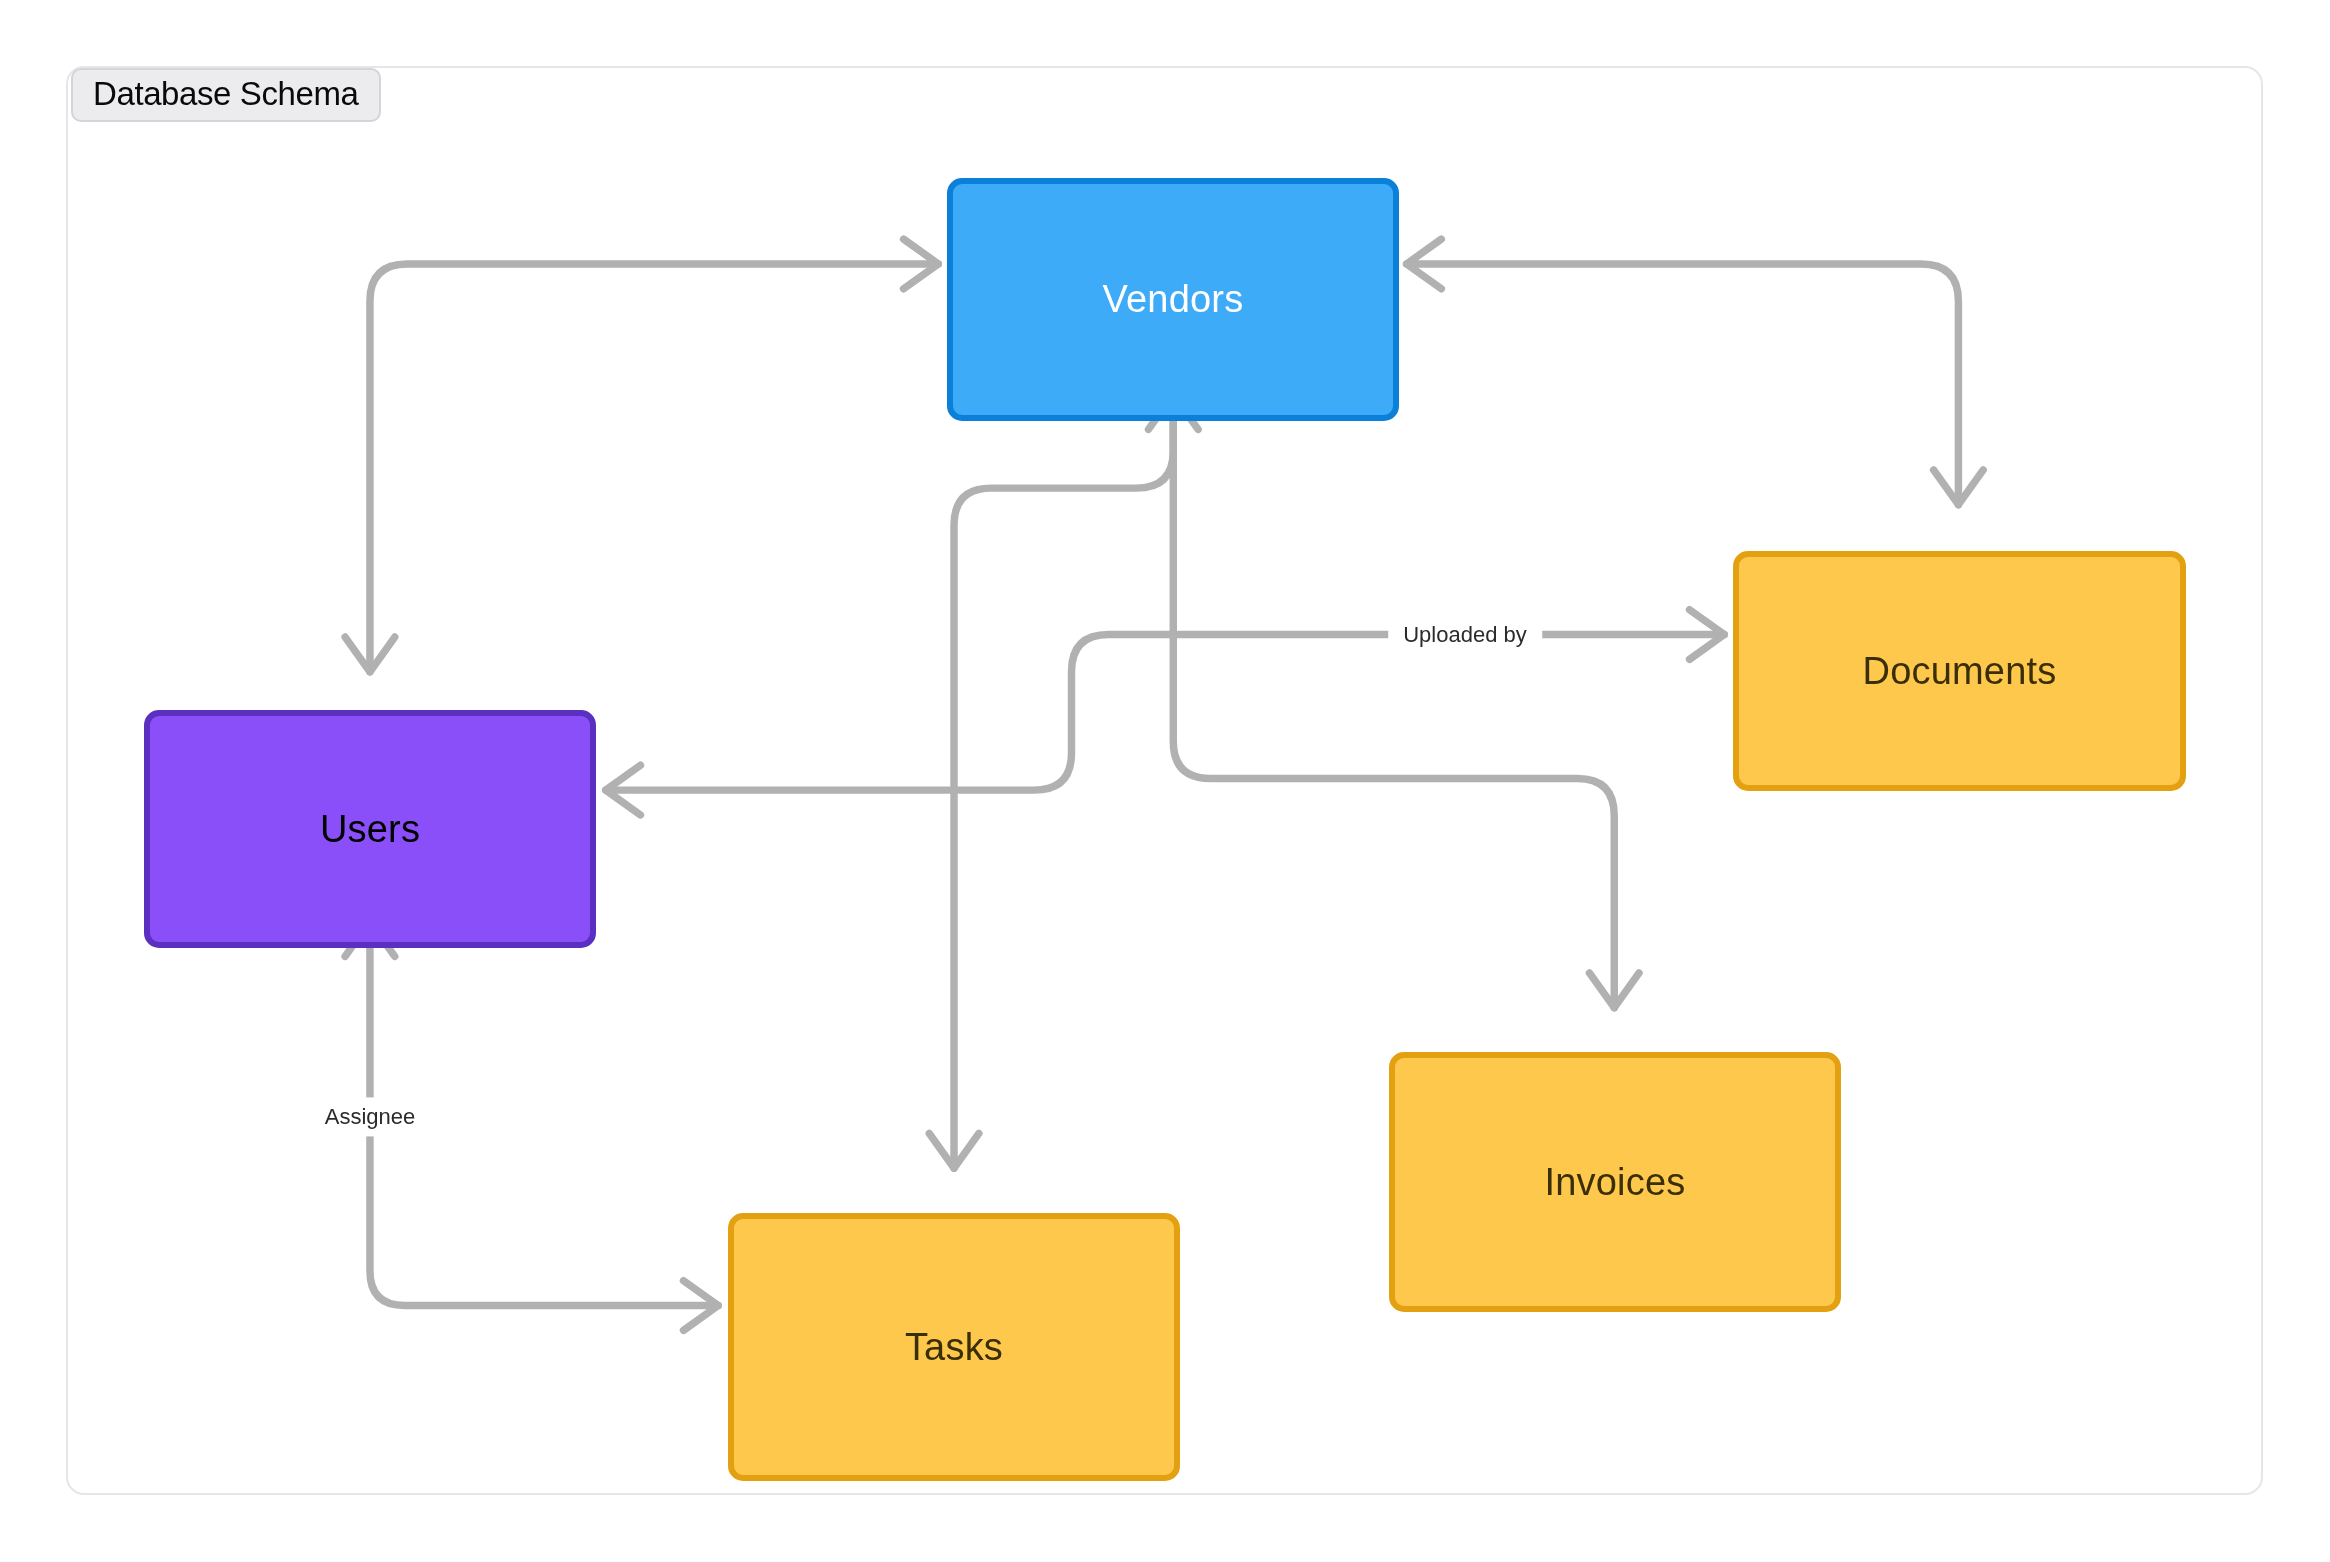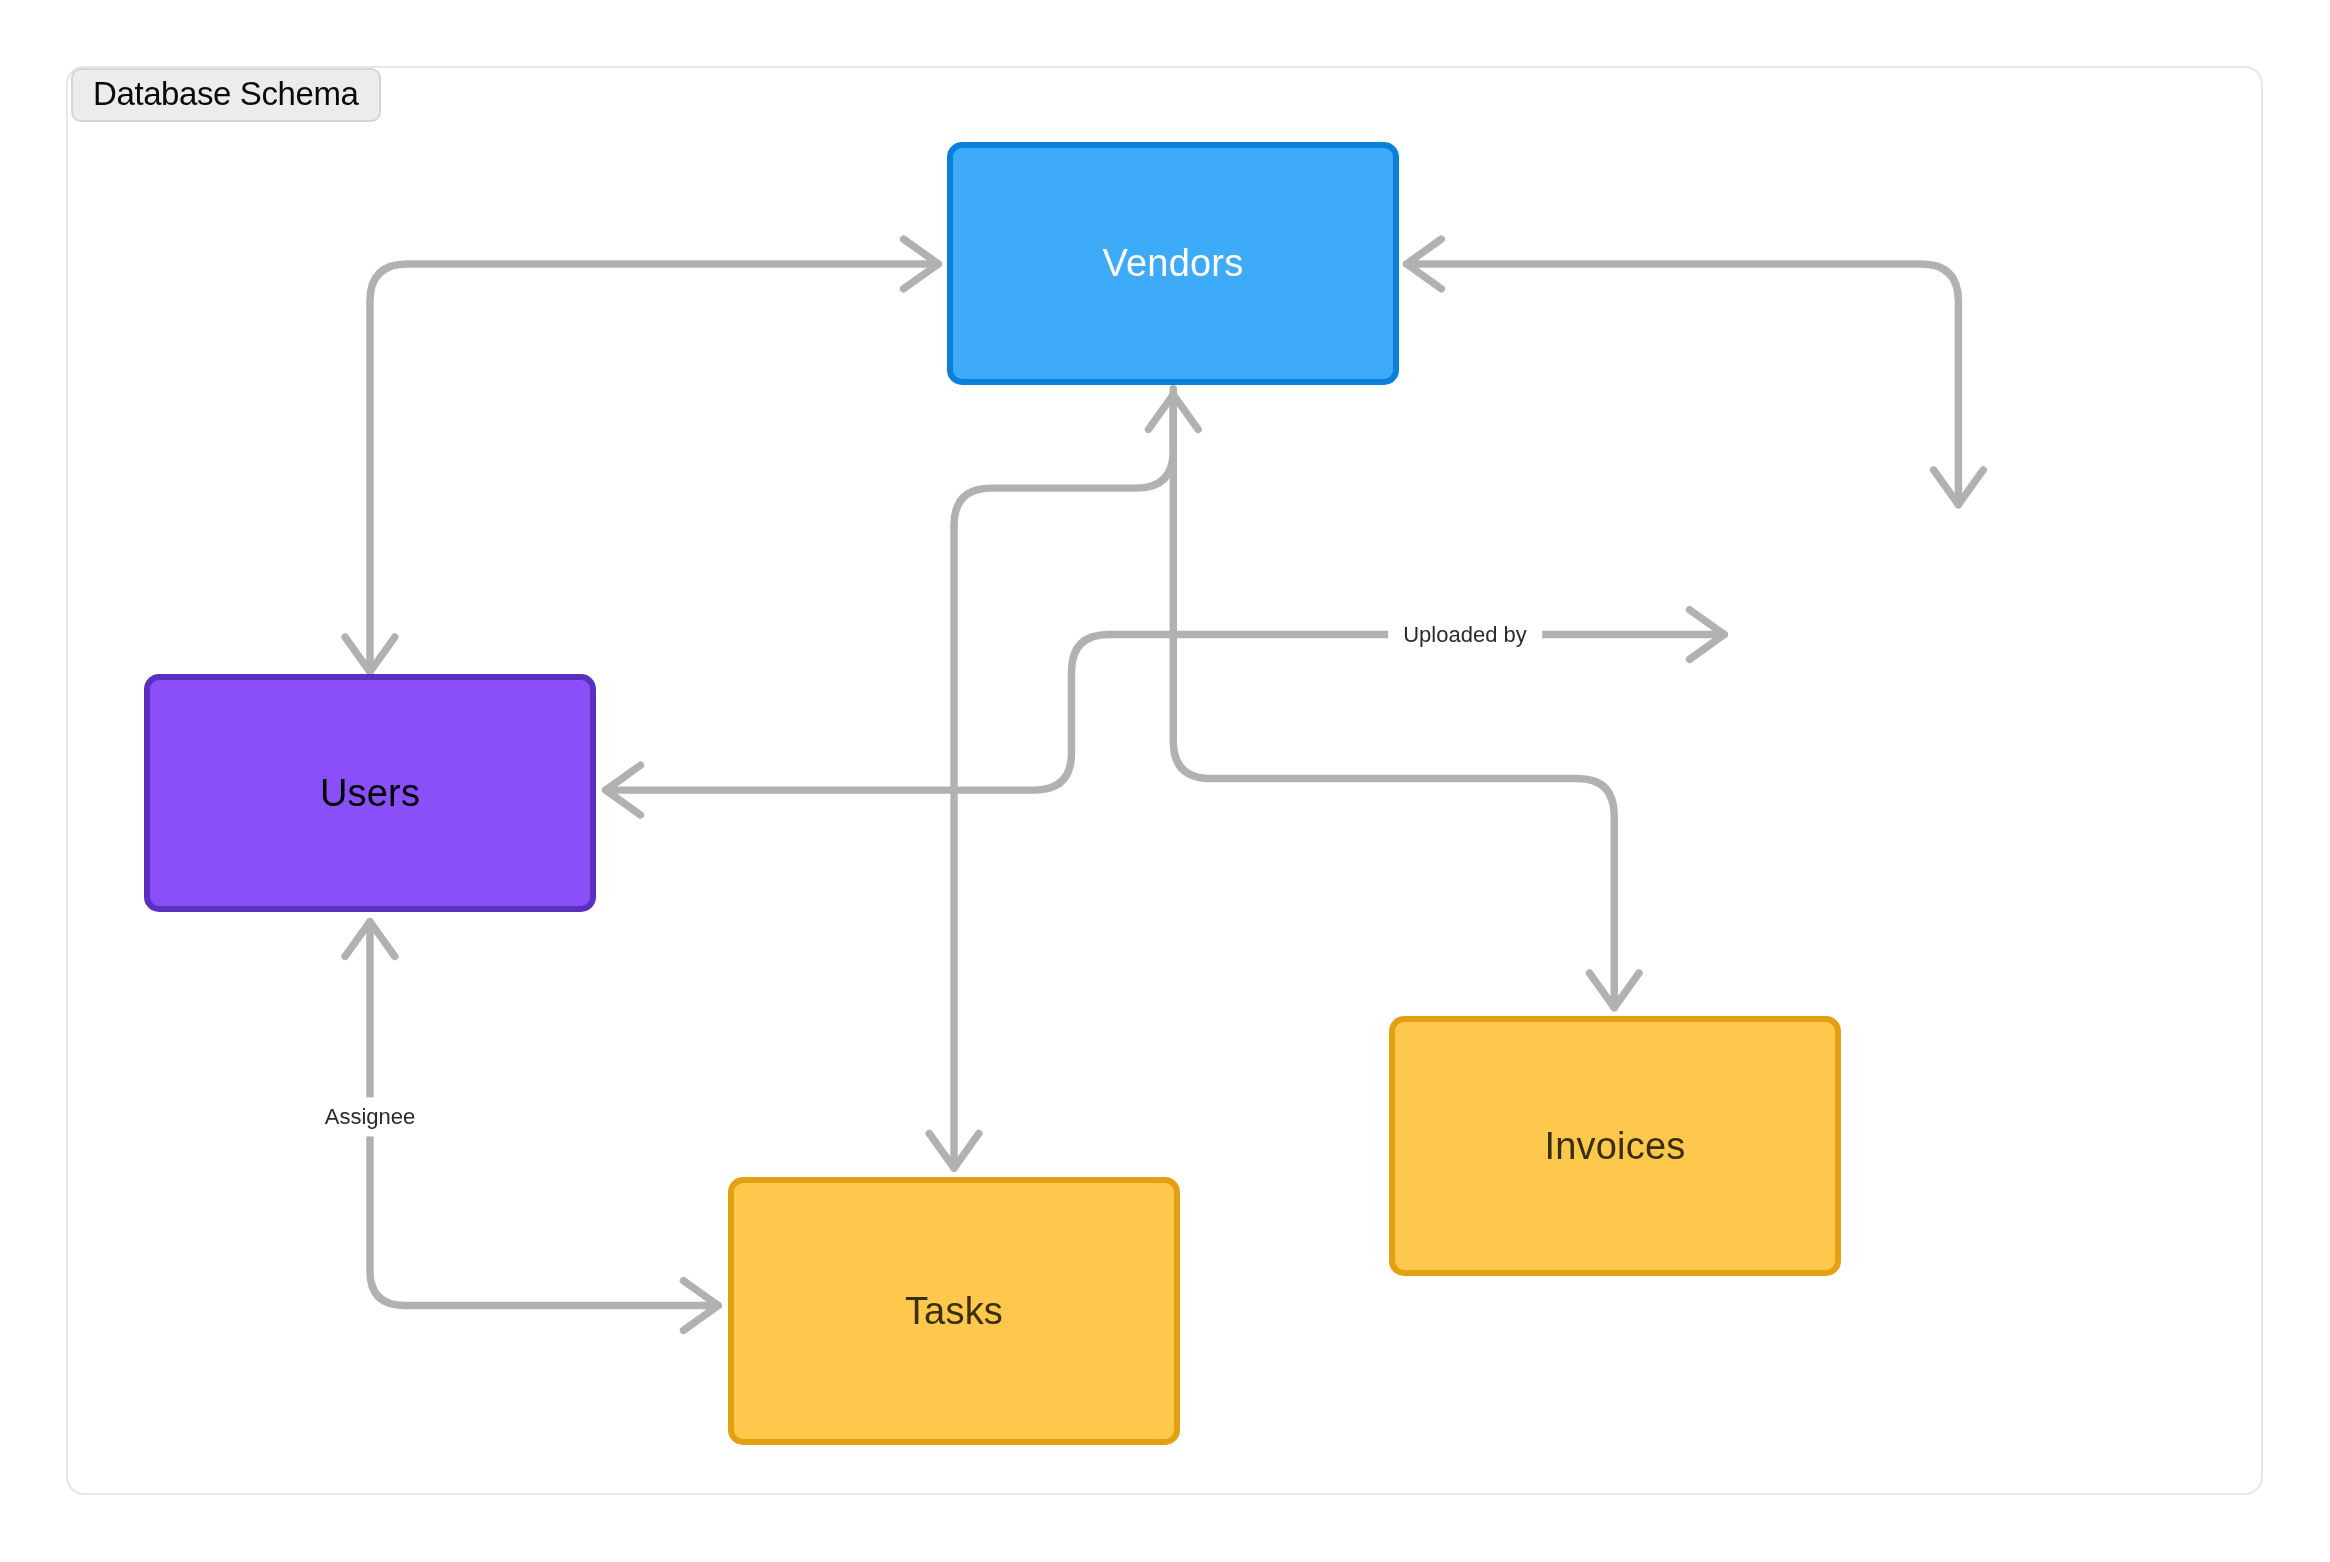--- a/index.html
+++ b/index.html
@@ -49,20 +49,21 @@
   }
   .node {
     position: absolute;
     box-sizing: border-box;
     border-radius: 15px;
     border: 6.6px solid;
     display: flex;
     align-items: center;
     justify-content: center;
     z-index: 3;
+    margin-top: 36px;
   }
   .node .node-label {
     font-size: 38px;
     letter-spacing: 0.2px;
   }
   .node-vendors   { left: 947px; top: 142px;  width: 452px; height: 243px; background: #3EABF8; border-color: #0A80D8; color: #ffffff; }
   .node-users     { left: 144px;  top: 674px;  width: 452px; height: 238px; background: #8A4FF8; border-color: #5B2FC0; color: #000000; }
   .node-documents { left: 1733px; top: 515px;  width: 453px; height: 240px; background: #FEC84D; border-color: #E3A011; color: #3A2E06; }
   .node-invoices  { left: 1389px; top: 1016px; width: 452px; height: 260px; background: #FEC84D; border-color: #E3A011; color: #3A2E06; }
   .node-tasks     { left: 728px;  top: 1177px; width: 452px; height: 268px; background: #FEC84D; border-color: #E3A011; color: #3A2E06; }
@@ -121,20 +122,23 @@
   <span class="edge-label edge-label-assignee">Assignee</span>
 
   <div class="node node-vendors">
     <span class="node-label">Vendors</span>
   </div>
 
   <div class="node node-users">
     <span class="node-label">Users</span>
   </div>
 
+  <div class="node node-documents">
+    <span class="node-label">Documents</span>
+  </div>
 
   <div class="node node-invoices">
     <span class="node-label">Invoices</span>
   </div>
 
   <div class="node node-tasks">
     <span class="node-label">Tasks</span>
   </div>
 
 </div>

